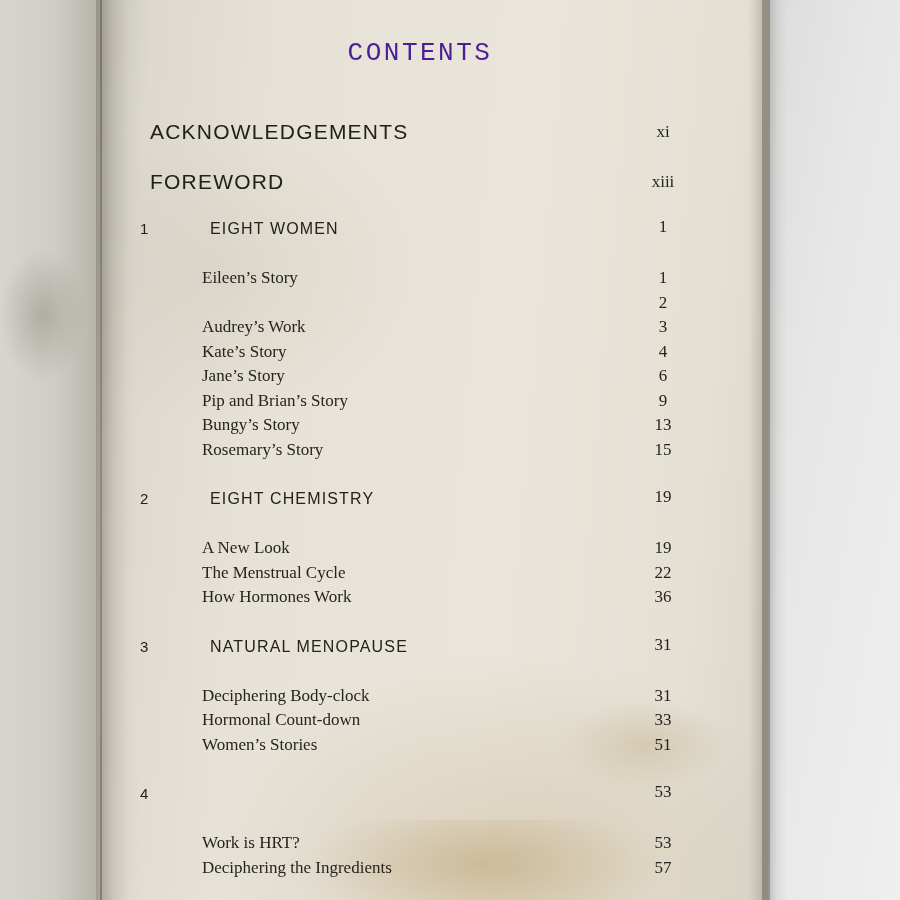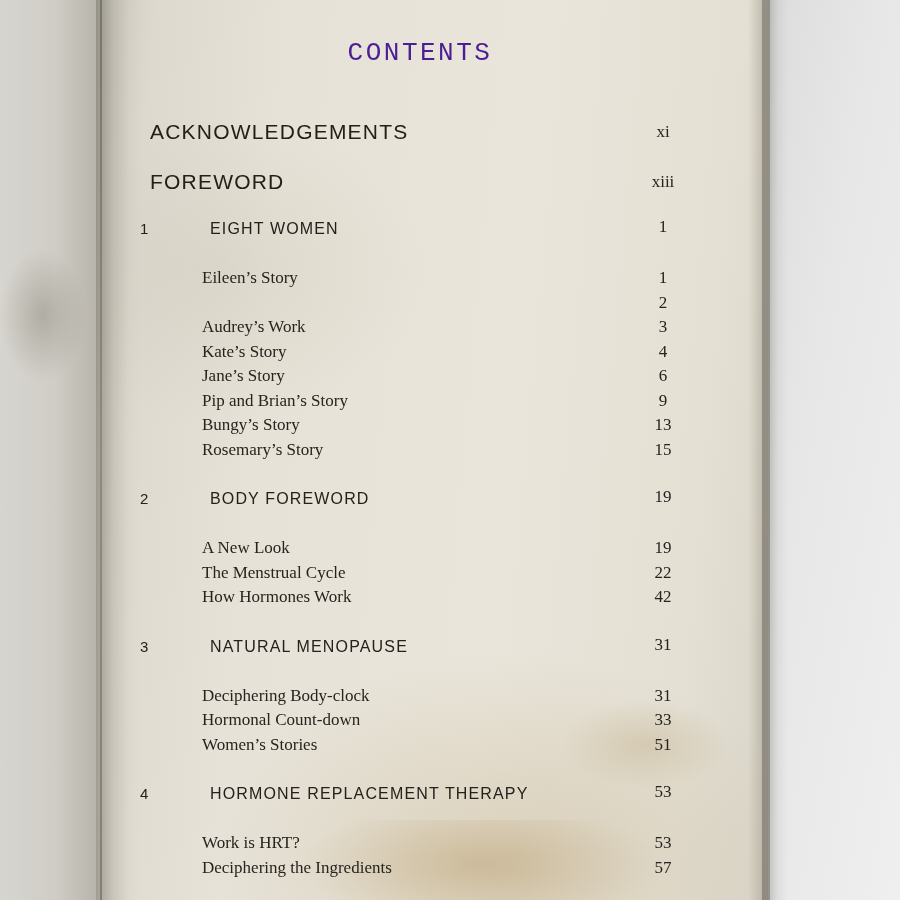--- a/index.html
+++ b/index.html
@@ -238,35 +238,35 @@
       </div>
       <div class="row section">
         <span class="label">Rosemary’s Story</span>
         <span class="page-no">15</span>
       </div>
 
       <div class="gap-md"></div>
 
       <div class="row chapter">
         <span class="num">2</span>
-        <span class="chap-title">BODY FOREWORD</span>
+        <span class="chap-title">EIGHT CHEMISTRY</span>
         <span class="page-no">19</span>
       </div>
       <div class="gap-sm"></div>
       <div class="row section">
         <span class="label">A New Look</span>
         <span class="page-no">19</span>
       </div>
       <div class="row section">
         <span class="label">The Menstrual Cycle</span>
         <span class="page-no">22</span>
       </div>
       <div class="row section">
         <span class="label">How Hormones Work</span>
-        <span class="page-no">42</span>
+        <span class="page-no">36</span>
       </div>
 
       <div class="gap-md"></div>
 
       <div class="row chapter">
         <span class="num">3</span>
         <span class="chap-title">NATURAL MENOPAUSE</span>
         <span class="page-no">31</span>
       </div>
       <div class="gap-sm"></div>
@@ -280,21 +280,20 @@
       </div>
       <div class="row section">
         <span class="label">Women’s Stories</span>
         <span class="page-no">51</span>
       </div>
 
       <div class="gap-md"></div>
 
       <div class="row chapter">
         <span class="num">4</span>
-        <span class="chap-title">HORMONE REPLACEMENT THERAPY</span>
         <span class="page-no">53</span>
       </div>
       <div class="gap-sm"></div>
       <div class="row section">
         <span class="label">Work is HRT?</span>
         <span class="page-no">53</span>
       </div>
       <div class="row section">
         <span class="label">Deciphering the Ingredients</span>
         <span class="page-no">57</span>

